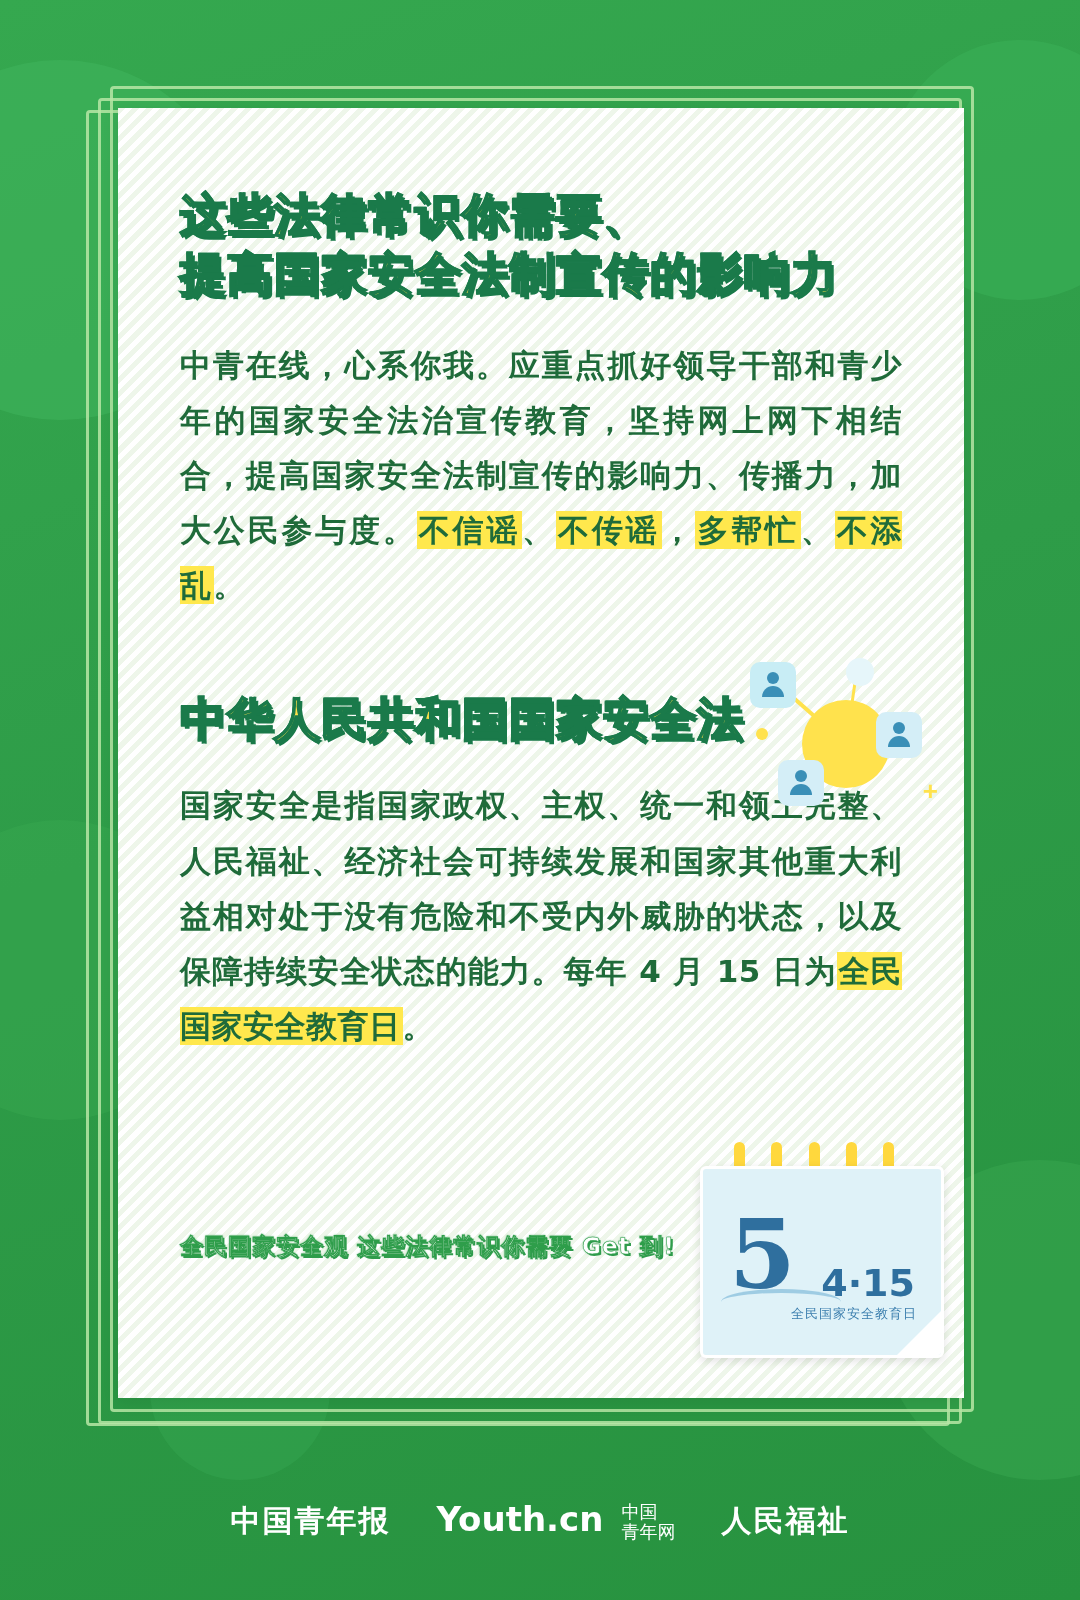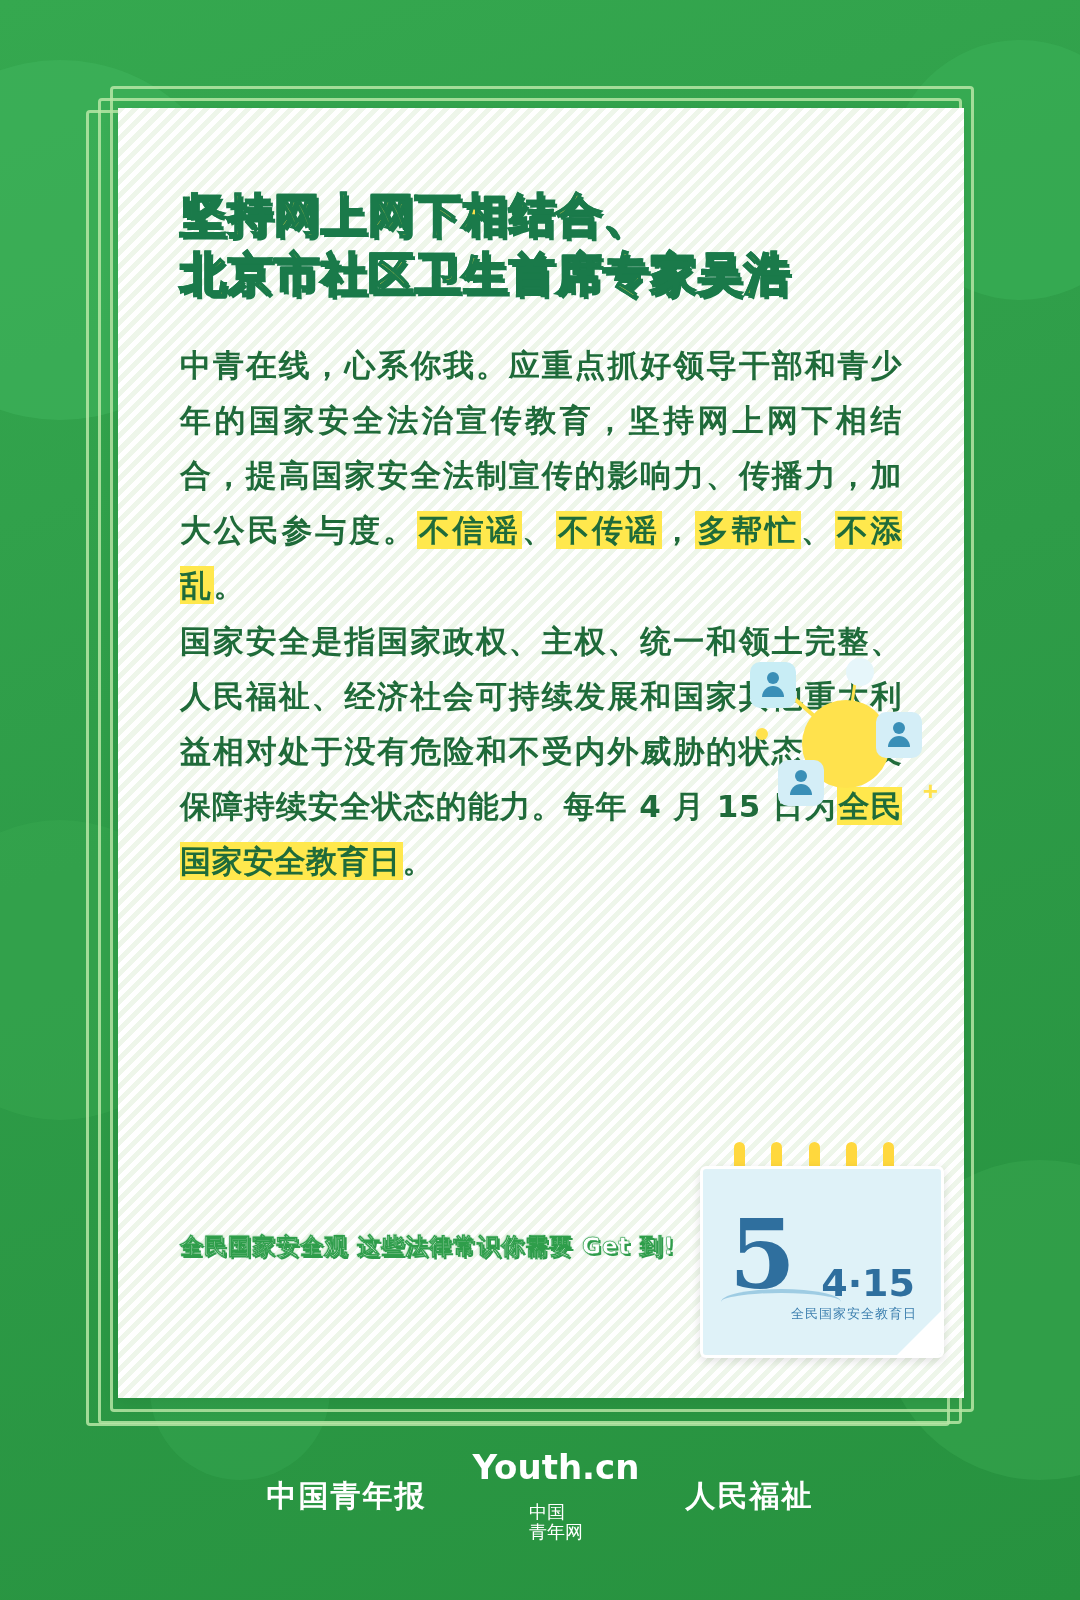--- a/index.html
+++ b/index.html
@@ -263,23 +263,21 @@
   }
   .logo-text {
     font-family: "DejaVu Serif", "Liberation Serif", serif;
     font-size: 30px;
     font-weight: bold;
     letter-spacing: 2px;
     color: #ffffff;
   }
   .logo-youth {
     display: flex;
-    align-items: center;
     gap: 18px;
-    flex-direction: column;
   }
   .logo-youth .mark {
     font-family: "DejaVu Sans", "Liberation Sans", sans-serif;
     font-size: 34px;
     font-weight: bold;
     color: #ffffff;
     line-height: 1;
   }
   .logo-youth .sub {
     font-family: "DejaVu Sans", "Liberation Sans", sans-serif;
@@ -303,26 +301,27 @@
 <div class="stack">
   <div class="sheet-outline so1"></div>
   <div class="sheet-outline so2"></div>
   <div class="sheet-outline so3"></div>
 </div>
 
 <div class="card">
   <div class="card-inner">
 
     <h1 class="heading">
-      <span class="line">坚持网上网下相结合、</span>
-      <span class="line">北京市社区卫生首席专家吴浩</span>
+      <span class="line">这些法律常识你需要、</span>
+      <span class="line">提高国家安全法制宣传的影响力</span>
     </h1>
 
     <p class="para"><span>中青在线，心系你我。应重点抓好领导干部和青少年的国家安全法治宣传教育，坚持网上网下相结合，提高国家安全法制宣传的影响力、传播力，加大公民参与度。</span><span class="hl">不信谣</span><span>、</span><span class="hl">不传谣</span><span>，</span><span class="hl">多帮忙</span><span>、</span><span class="hl">不添乱</span><span>。</span></p>
 
+    <h2 class="heading heading2">中华人民共和国国家安全法</h2>
 
     <p class="para"><span>国家安全是指国家政权、主权、统一和领土完整、人民福祉、经济社会可持续发展和国家其他重大利益相对处于没有危险和不受内外威胁的状态，以及保障持续安全状态的能力。每年 4 月 15 日为</span><span class="hl">全民国家安全教育日</span><span>。</span></p>
 
     <div class="net-deco">
       <svg viewBox="0 0 190 160">
         <line x1="30" y1="30" x2="96" y2="88" stroke="#ffe24d" stroke-width="4"></line>
         <line x1="96" y1="88" x2="150" y2="80" stroke="#ffe24d" stroke-width="4"></line>
         <line x1="96" y1="88" x2="58" y2="126" stroke="#ffe24d" stroke-width="4"></line>
         <line x1="96" y1="88" x2="107" y2="13" stroke="#ffe24d" stroke-width="3"></line>
       </svg>

